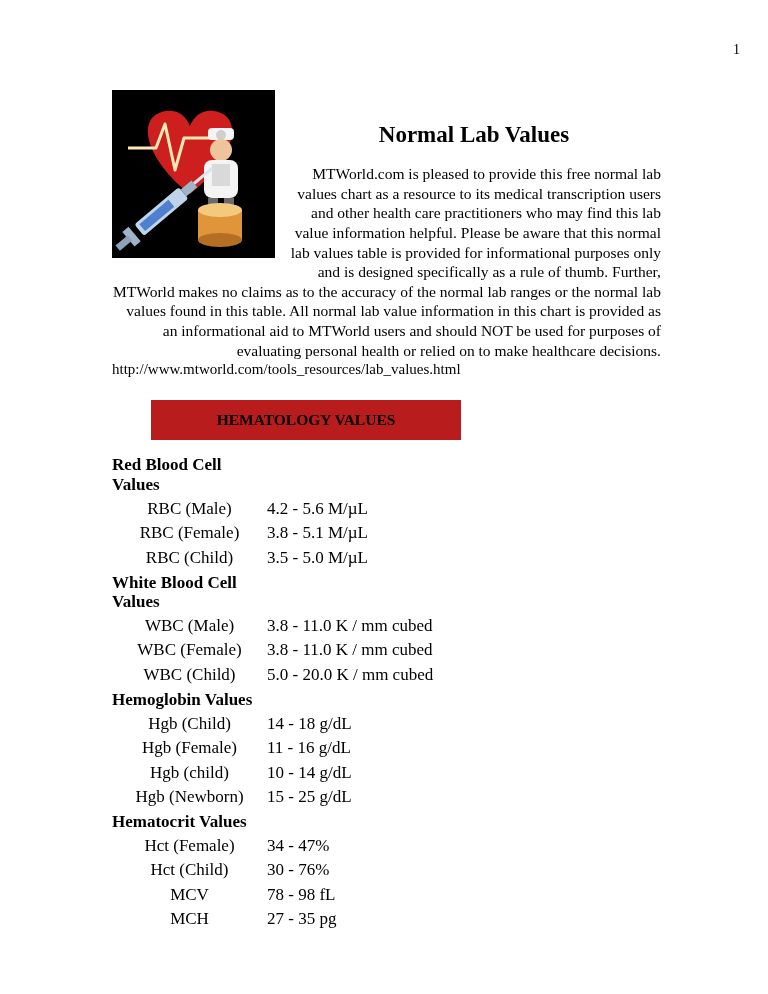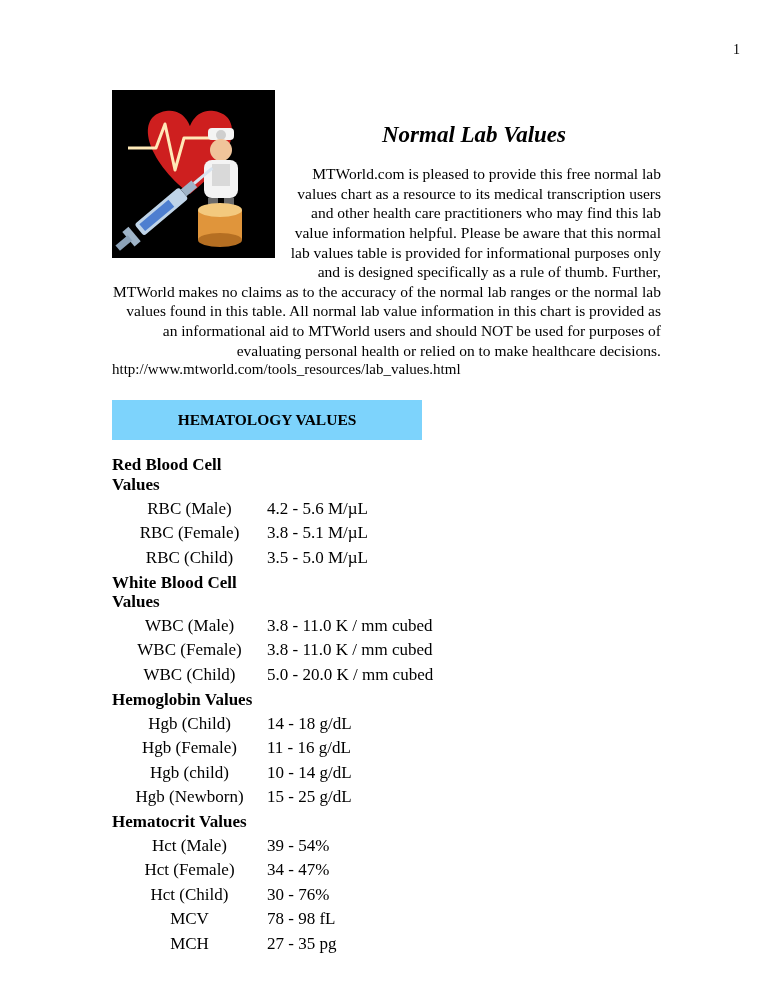--- a/index.html
+++ b/index.html
@@ -35,21 +35,20 @@
     margin: 0 12px 6px 0;
     background: #000;
   }
   .art svg { display: block; width: 100%; height: 100%; }
   .doc-title {
     font-size: 23px;
     font-weight: bold;
     text-align: center;
     margin: 32px 0 17px 0;
     line-height: 1.1;
-    font-style: italic;
   }
   .intro {
     font-size: 15.5px;
     line-height: 19.6px;
     margin: 0;
     text-align: right;
   }
   .intro-url {
     font-size: 15px;
     line-height: 19.6px;
@@ -130,21 +129,21 @@
           <rect x="-8" y="116" width="16" height="7" fill="#8CA2B8"></rect>
         </g>
       </svg>
     </div>
 
     <h1 class="doc-title">Normal Lab Values</h1>
 
     <p class="intro">MTWorld.com is pleased to provide this free normal lab values chart as a resource to its medical transcription users and other health care practitioners who may find this lab value information helpful. Please be aware that this normal lab values table is provided for informational purposes only and is designed specifically as a rule of thumb. Further, MTWorld makes no claims as to the accuracy of the normal lab ranges or the normal lab values found in this table. All normal lab value information in this chart is provided as an informational aid to MTWorld users and should NOT be used for purposes of evaluating personal health or relied on to make healthcare decisions.</p>
     <div class="intro-url">http://www.mtworld.com/tools_resources/lab_values.html</div>
 
-    <div class="banner" style="background: #7dd3fc;">HEMATOLOGY VALUES</div>
+    <div class="banner" style="background: #b91c1c; margin-left: 39px;">HEMATOLOGY VALUES</div>
 
     <div class="lab-table">
         <div class="group-heading">Red Blood Cell Values</div>
         <div class="lab-row">
           <span class="lab-label">RBC (Male)</span>
           <span class="lab-value">4.2 - 5.6 M/µL</span>
         </div>
         <div class="lab-row">
           <span class="lab-label">RBC (Female)</span>
           <span class="lab-value">3.8 - 5.1 M/µL</span>
@@ -178,24 +177,20 @@
         <div class="lab-row">
           <span class="lab-label">Hgb (child)</span>
           <span class="lab-value">10 - 14 g/dL</span>
         </div>
         <div class="lab-row">
           <span class="lab-label">Hgb (Newborn)</span>
           <span class="lab-value">15 - 25 g/dL</span>
         </div>
         <div class="group-heading">Hematocrit Values</div>
         <div class="lab-row">
-          <span class="lab-label">Hct (Male)</span>
-          <span class="lab-value">39 - 54%</span>
-        </div>
-        <div class="lab-row">
           <span class="lab-label">Hct (Female)</span>
           <span class="lab-value">34 - 47%</span>
         </div>
         <div class="lab-row">
           <span class="lab-label">Hct (Child)</span>
           <span class="lab-value">30 - 76%</span>
         </div>
         <div class="lab-row">
           <span class="lab-label">MCV</span>
           <span class="lab-value">78 - 98 fL</span>

